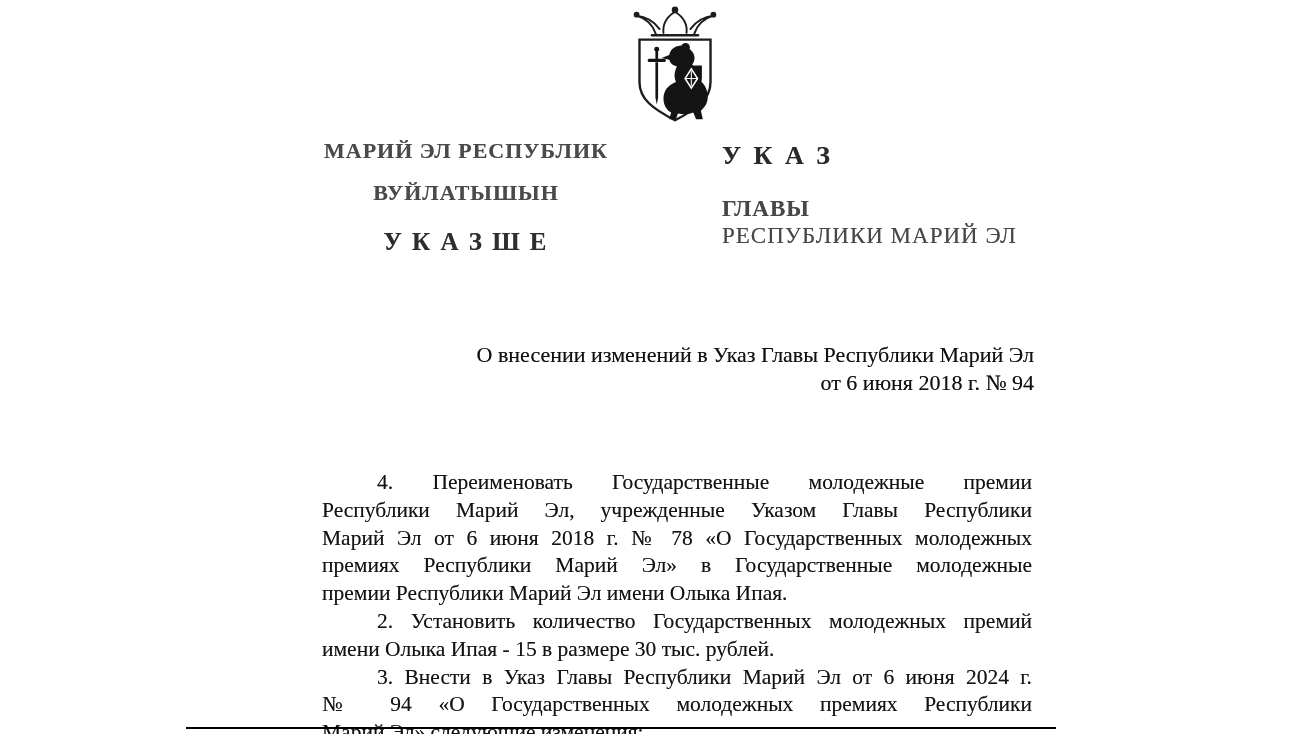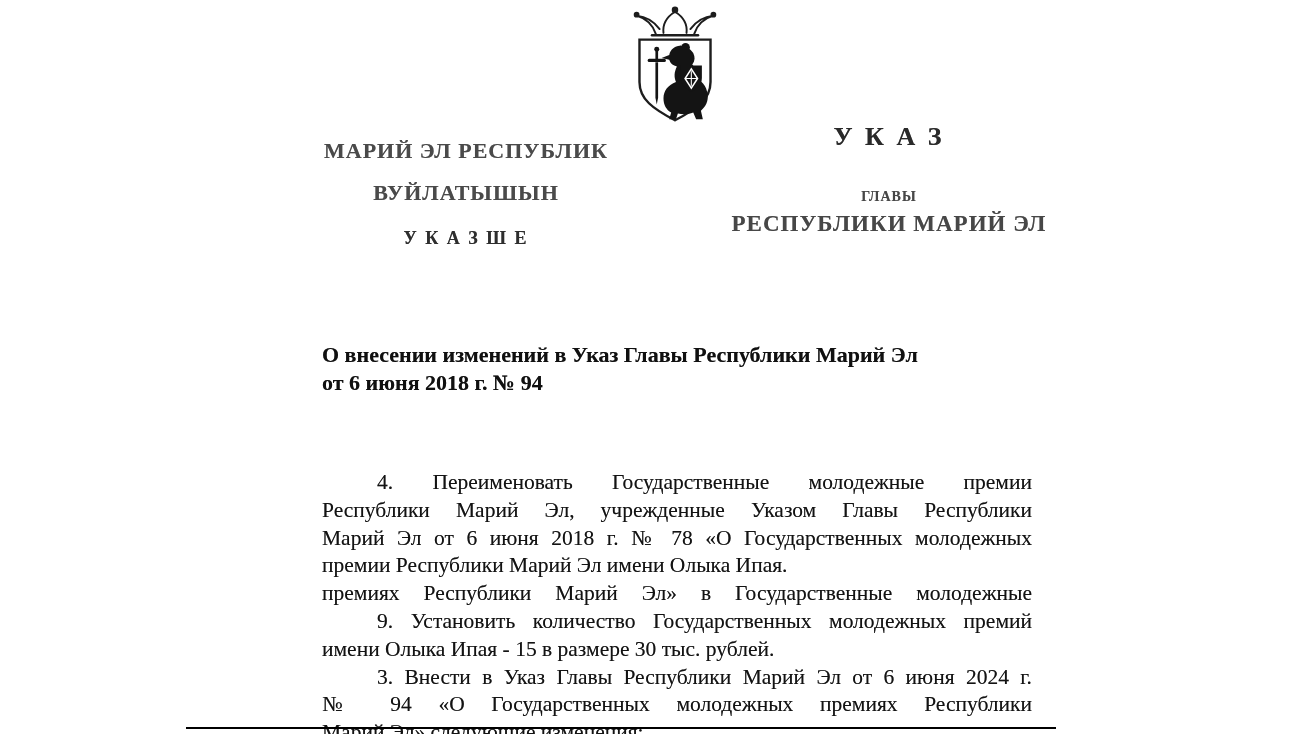--- a/index.html
+++ b/index.html
@@ -38,69 +38,69 @@
     font-size: 22px;
     font-weight: 700;
     letter-spacing: 1px;
     color: #4a4a4a;
     line-height: 26px;
     text-shadow: 0 0 0.6px rgba(70,70,70,0.5);
   }
   .hdr-left .hl2 { margin-top: 16px; }
   .hdr-left .ukaz {
     margin-top: 22px;
-    font-size: 18px;
+    font-size: 25px;
     font-weight: 700;
     letter-spacing: 2px;
     color: #2e2e2e;
     text-shadow: 0 0 0.6px rgba(40,40,40,0.55);
   }
 
   .hdr-right {
     position: absolute;
     left: 722px;
-    top: 122px;
+    top: 141px;
     width: 334px;
-    text-align: center;
+    text-align: left;
   }
   .hdr-right .ukaz {
     font-size: 26px;
     font-weight: 700;
     letter-spacing: 3px;
     color: #2a2a2a;
     text-shadow: 0 0 0.6px rgba(40,40,40,0.55);
   }
   .hdr-right .hr2 {
-    margin-top: 33px;
-    font-size: 14px;
+    margin-top: 26px;
+    font-size: 23px;
     font-weight: 700;
     letter-spacing: 1px;
     color: #474747;
     line-height: 24px;
     text-shadow: 0 0 0.6px rgba(70,70,70,0.5);
   }
   .hdr-right .hr3 {
     margin-top: 2px;
     font-size: 23px;
-    font-weight: 700;
+    font-weight: 400;
     letter-spacing: 1px;
     color: #474747;
     line-height: 26px;
     text-shadow: 0 0 0.6px rgba(70,70,70,0.5);
   }
 
   
   .doc-title {
     position: absolute;
     left: 322px;
     top: 341px;
     width: 712px;
-    text-align: left;
+    text-align: right;
     font-size: 22px;
-    font-weight: 700;
+    font-weight: 400;
     line-height: 28px;
     color: #101010;
     text-shadow: 0 0 0.5px rgba(0,0,0,0.5);
   }
 
   
   .doc-body {
     position: absolute;
     left: 322px;
     top: 469px;
@@ -181,23 +181,23 @@
 
   <div class="doc-title">
     <div>О внесении изменений в Указ Главы Республики Марий Эл</div>
     <div>от 6 июня 2018 г. № 94</div>
   </div>
 
   <div class="doc-body">
     <div class="bline indent">4. Переименовать Государственные молодежные премии</div>
     <div class="bline">Республики Марий Эл, учрежденные Указом Главы Республики</div>
     <div class="bline">Марий Эл от 6 июня 2018 г. № 78 «О Государственных молодежных</div>
+    <div class="bline">премиях Республики Марий Эл» в Государственные молодежные</div>
     <div class="bline last">премии Республики Марий Эл имени Олыка Ипая.</div>
-    <div class="bline">премиях Республики Марий Эл» в Государственные молодежные</div>
-    <div class="bline indent">9. Установить количество Государственных молодежных премий</div>
+    <div class="bline indent">2. Установить количество Государственных молодежных премий</div>
     <div class="bline last">имени Олыка Ипая - 15 в размере 30 тыс. рублей.</div>
     <div class="bline indent">3. Внести в Указ Главы Республики Марий Эл от 6 июня 2024 г.</div>
     <div class="bline">№ 94 «О Государственных молодежных премиях Республики</div>
     <div class="bline last">Марий Эл» следующие изменения:</div>
   </div>
 
   <div class="bottom-rule"></div>
 
 </div>
 

